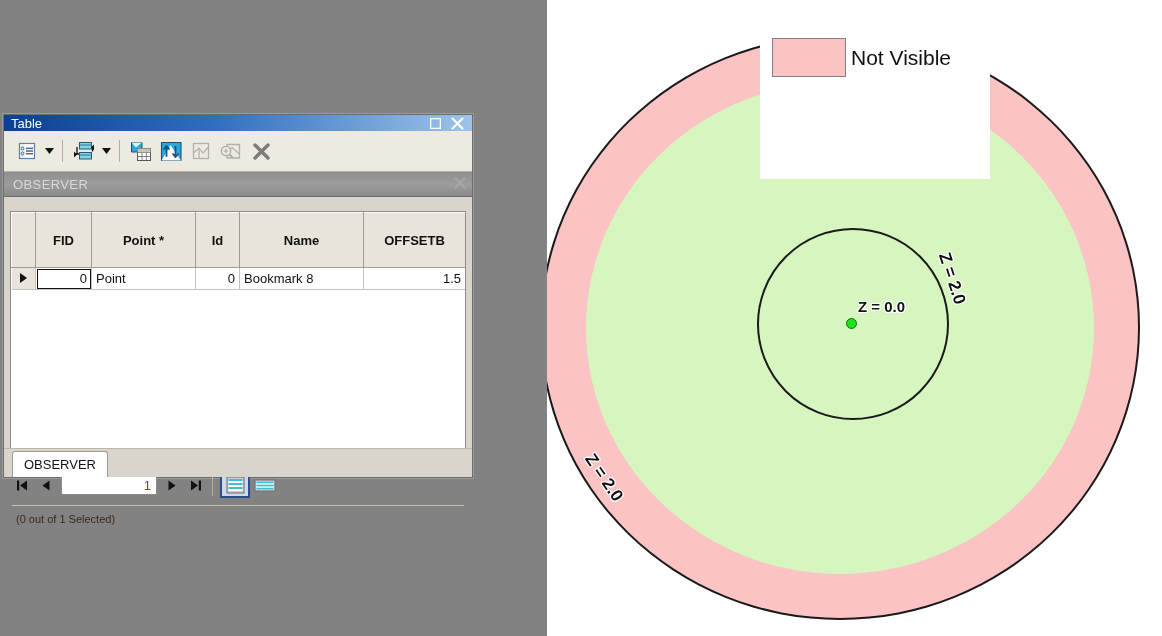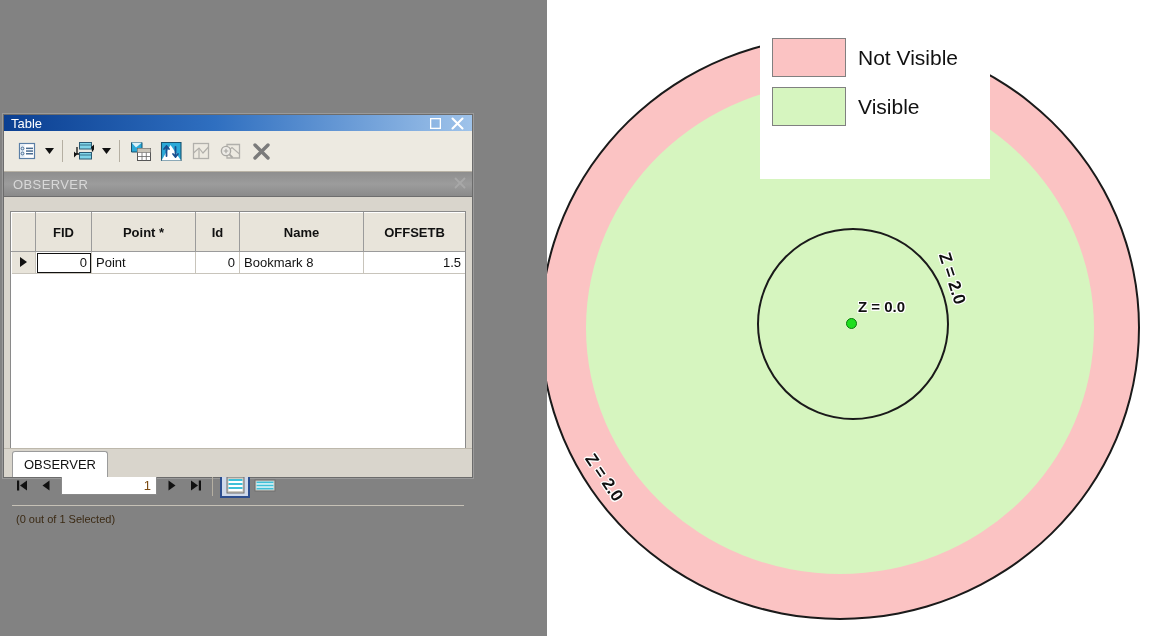--- a/index.html
+++ b/index.html
@@ -57,21 +57,21 @@
   }
   .legend-title{
     font-size:21px;font-weight:bold;color:#111;
     padding:9px 0 0 12px;letter-spacing:.3px;
   }
   .legend-row{display:flex;align-items:center;margin:10px 0 0 12px;}
   .legend-swatch{
     width:74px;height:39px;border:1px solid #808080;box-sizing:border-box;
   }
   .legend-label{
-    font-size:21px;color:#111;margin-left:12px;text-align:center;
+    font-size:21px;color:#111;margin-left:5px;text-align:center;
   }
 
   
   .twin{
     position:absolute;left:3px;top:114px;width:470px;height:364px;
     background:#d9d5cc;
     border:1px solid #6c6c6c;
     box-sizing:border-box;
     box-shadow:0 0 0 1px #9a9a9a;
   }
@@ -121,21 +121,21 @@
     background:#ffffff;border:1px solid #8a8a8a;box-sizing:border-box;
     overflow:hidden;
   }
   table.grid{border-collapse:collapse;width:100%;table-layout:fixed;}
   table.grid th{
     background:#e8e4da;
     border:1px solid #9b9b9b;
     border-top:1px solid #ffffff;
     border-left:1px solid #ffffff;
     font-size:13px;color:#111;height:22px;font-weight:bold;
-    padding:8px 4px;
+    padding:16px 4px;
   }
   table.grid td{
     border-right:1px solid #c8c4bb;
     border-bottom:1px solid #c8c4bb;
     font-size:13px;color:#111;height:21px;padding:0 4px;background:#fff;
   }
   .c-sel{width:22px;background:#e8e4da !important;text-align:center;}
   .c-sel .tri{
     width:0;height:0;border-left:7px solid #111;
     border-top:5px solid transparent;border-bottom:5px solid transparent;
@@ -206,24 +206,20 @@
 
     <div class="maplabel lbl-z2b" style="left:50px;top:450px;">Z = 2.0</div>
 
     <div class="legend">
 
       <div class="legend-row">
         <div class="legend-swatch" style="background:#fbc3c3;"></div>
         <div class="legend-label">Not Visible</div>
       </div>
 
-      <div class="legend-row">
-        <div class="legend-swatch" style="background:#d6f5bf;"></div>
-        <div class="legend-label">Visible</div>
-      </div>
     </div>
   </div>
 
   <div class="twin">
 
     <div class="titlebar">
       <div class="ttl">Table</div>
       <div class="tb-btn">
         <svg width="11" height="11" viewBox="0 0 11 11">
             <rect x="0.5" y="0.5" width="10" height="10" fill="none" stroke="#fff" stroke-width="1.6"></rect>

